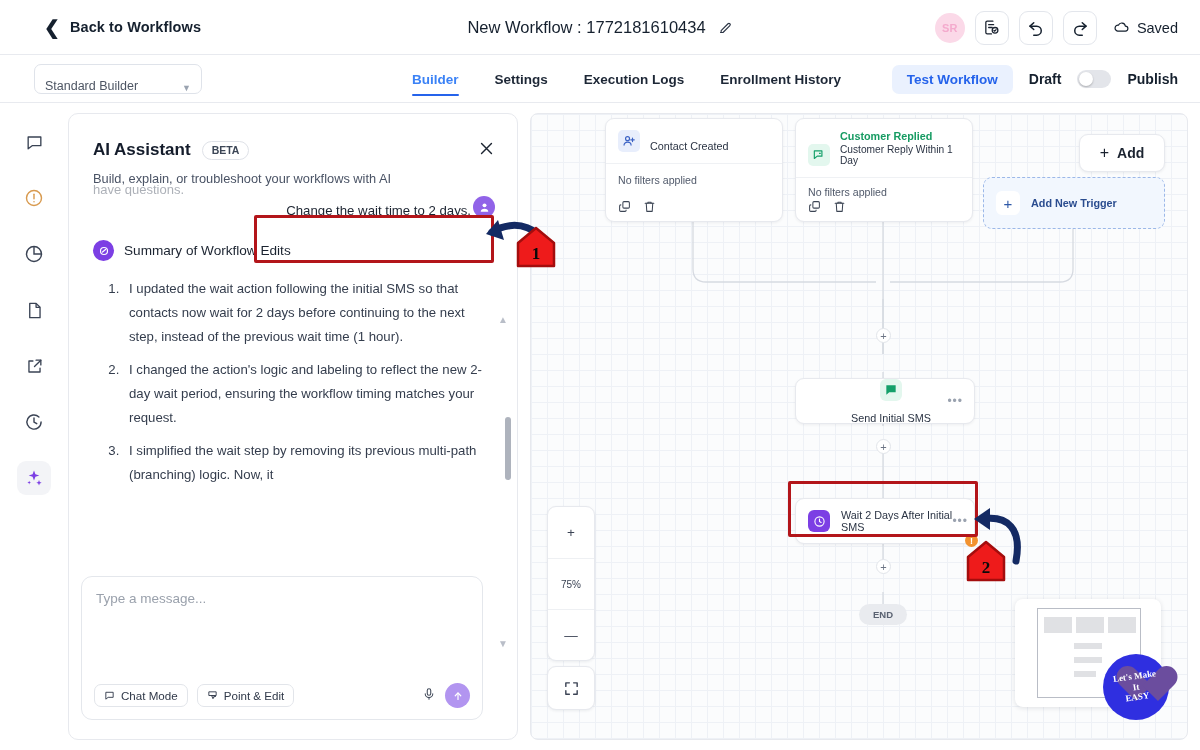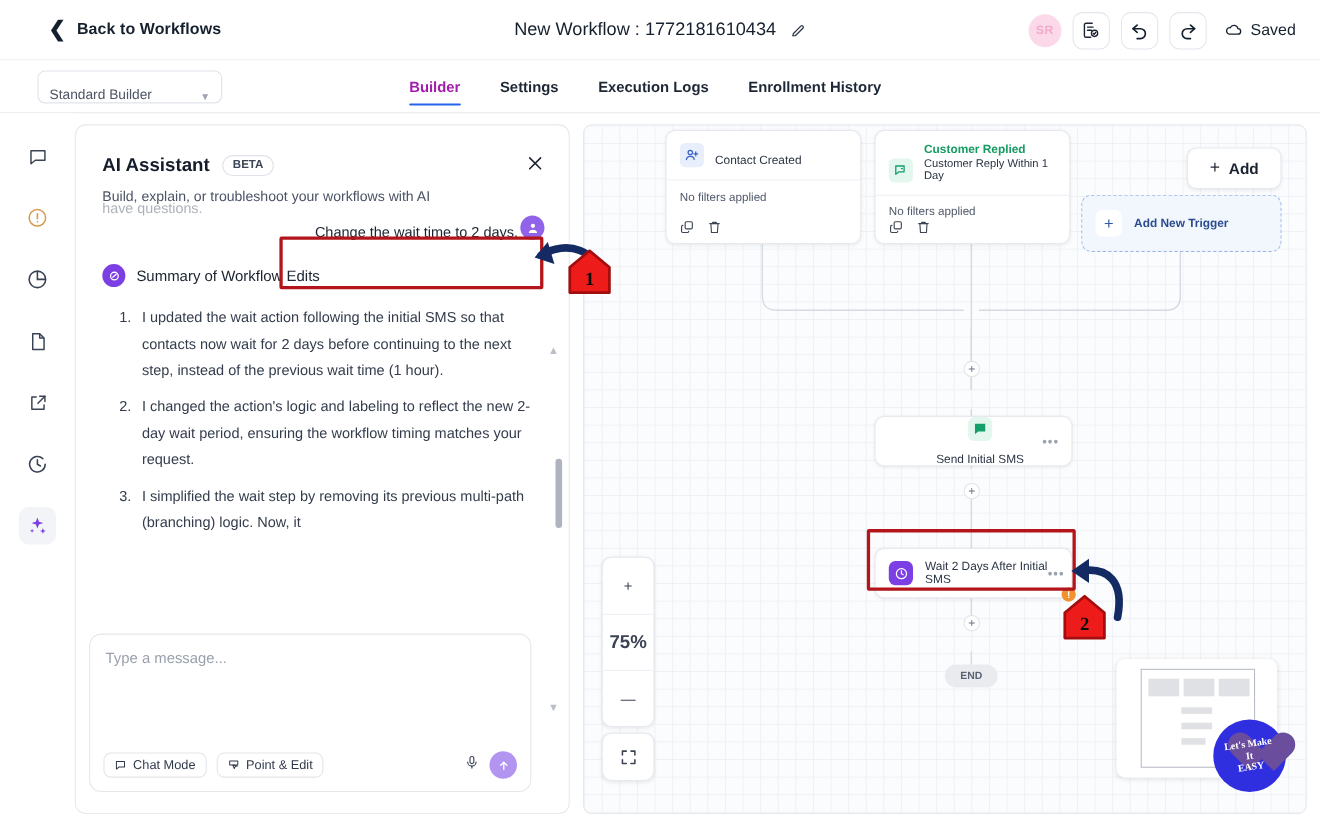--- a/index.html
+++ b/index.html
@@ -63,21 +63,21 @@
     border: 1px solid #dfe3ea; border-radius: 7px; background: #fff;
     display: flex; align-items: flex-end; padding: 0 10px;
     font-size: 12.5px; color: #4c5costs; color:#4d5563; cursor: pointer;
   }
   .builder-select .caret { margin-left: auto; color: #9aa3b0; font-size: 9px; }
   .tabs { position: absolute; left: 372px; top: 0; height: 48px; display: flex; gap: 36px; align-items: center; }
   .tab {
     font-size: 13.5px; color: #1d2736; font-weight: 600; cursor: pointer;
     height: 48px; display: flex; align-items: center; position: relative;
   }
-  .tab.active { color: #a21caf; }
+  .tab.active { color: #3b82f6; margin-left: 40px; }
   .tab.active::after {
     content: ""; position: absolute; left: 0; right: 0; bottom: 7px;
     height: 2.5px; background: #2563eb; border-radius: 2px;
   }
   .subbar-right { position: absolute; right: 22px; top: 0; height: 48px; display: flex; align-items: center; gap: 16px; }
   .test-wf {
     background: #eaf1fe; color: #2563eb; font-size: 13.5px; font-weight: 700;
     padding: 7px 15px; border-radius: 7px; cursor: pointer;
   }
   .draft-label, .publish-label { font-size: 14px; font-weight: 700; color: #15202e; cursor: pointer; }
@@ -354,20 +354,28 @@
           <span>Settings</span>
         </div>
       <div class="tab">
           <span>Execution Logs</span>
         </div>
       <div class="tab">
           <span>Enrollment History</span>
         </div>
     </div>
 
+    <div class="subbar-right">
+      <div class="test-wf">Test Workflow</div>
+      <span class="draft-label">Draft</span>
+      <div class="toggle">
+          <div class="knob"></div>
+        </div>
+      <span class="publish-label">Publish</span>
+    </div>
   </div>
 
   <div class="rail">
     <div class="rail-item">
       <svg width="19" height="19" viewBox="0 0 24 24" fill="none" stroke="#3a4354" stroke-width="1.7" stroke-linejoin="round">
         <path d="M4 5h16v11H9l-5 4V5z"></path>
       </svg>
     </div>
     <div class="rail-item">
       <svg width="20" height="20" viewBox="0 0 24 24" fill="none" stroke="#d89a4f" stroke-width="1.7" stroke-linecap="round">
@@ -594,21 +602,21 @@
       <span class="act-dots" style="right:6px">•••</span>
       <span class="warn-dot" style="right:-4px; bottom:-4px;">!</span>
     </div>
 
     <div class="plus-dot" style="left:345px; top:445px;">+</div>
 
     <div class="end-pill" style="left:328px; top:490px;">END</div>
 
     <div class="zoom-stack">
       <div class="zoom-cell">+</div>
-      <div class="zoom-cell" style="font-size:17px;font-weight:700;">75%</div>
+      <div class="zoom-cell" style="font-size:10px;font-weight:400;">75%</div>
       <div class="zoom-cell">—</div>
     </div>
     <div class="fit-btn">
       <svg width="17" height="17" viewBox="0 0 24 24" fill="none" stroke="#3b4354" stroke-width="2" stroke-linecap="round" stroke-linejoin="round">
         <path d="M9 4H4v5"></path>
           <path d="M15 4h5v5"></path>
           <path d="M9 20H4v-5"></path>
           <path d="M15 20h5v-5"></path>
       </svg>
     </div>

